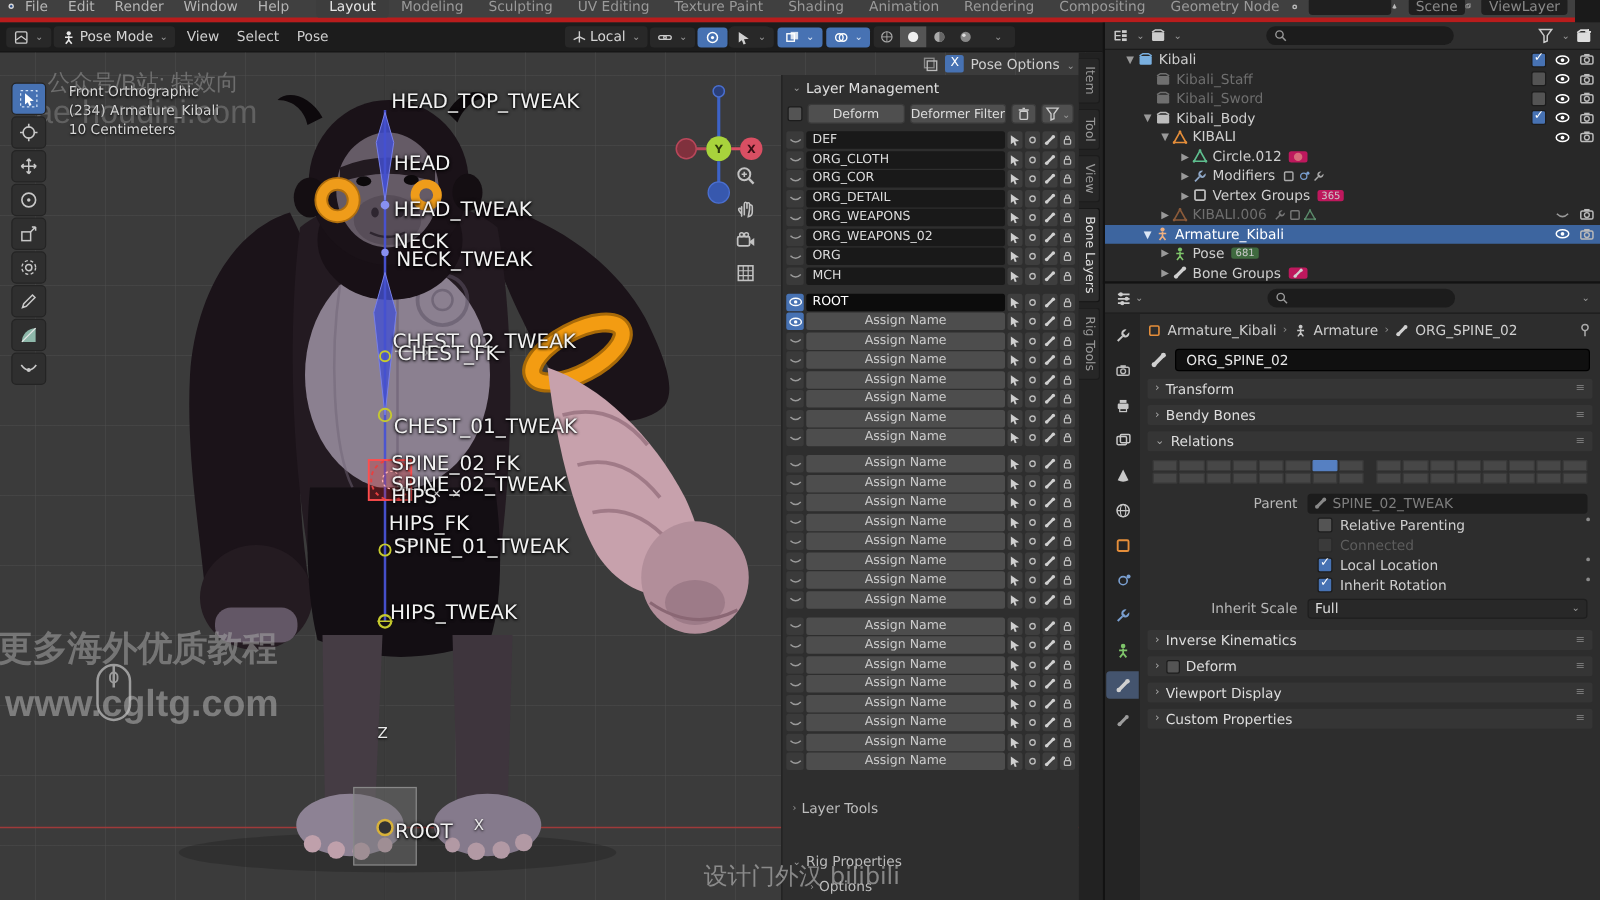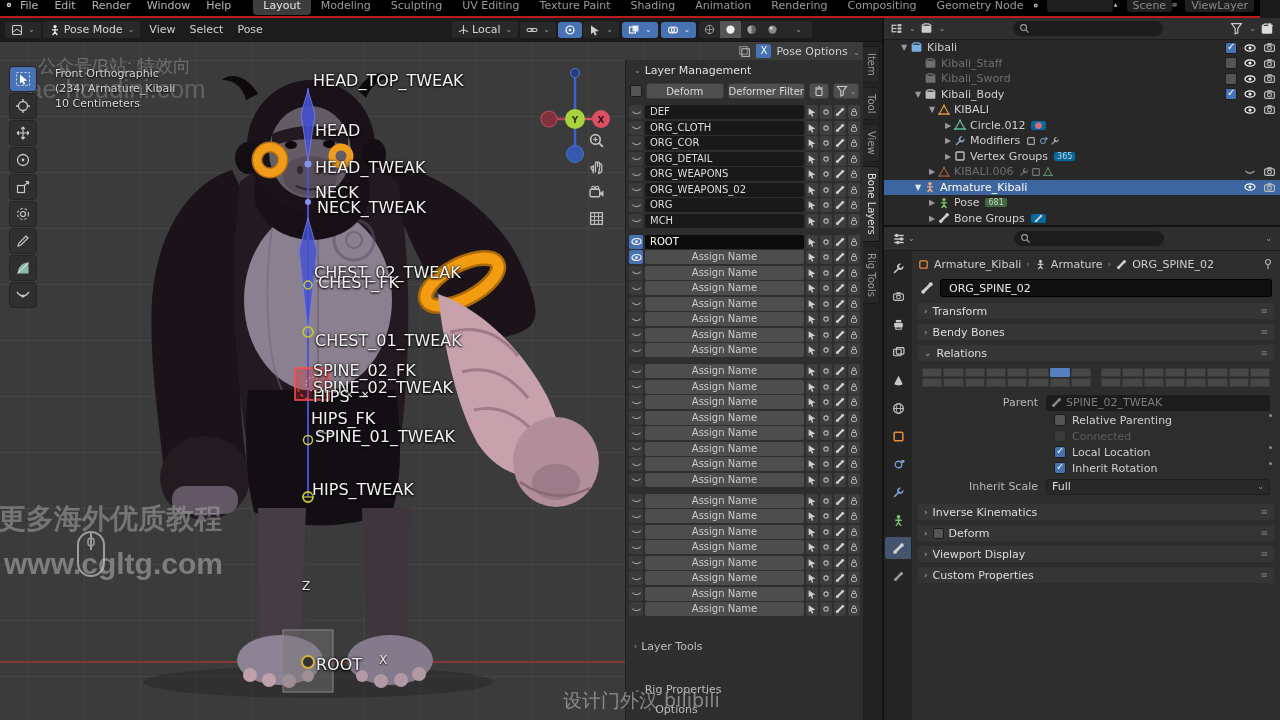--- a/index.html
+++ b/index.html
@@ -2,21 +2,21 @@
 <html><head>
 <meta charset="utf-8">
 <style>
   *{margin:0;padding:0;box-sizing:border-box}
   html,body{width:1280px;height:720px;overflow:hidden;background:#1a1a1a;
     font-family:"DejaVu Sans",sans-serif;font-size:11px;color:#c8c8c8}
   svg.ic{display:block}
   .crt{font-size:8px;color:#999;margin-left:2px}
 
   
-  #topbar{position:absolute;left:0;top:0;width:1260px;height:18px;background:#000000;border-bottom:2px solid #b91c1c;overflow:hidden}
+  #topbar{position:absolute;left:0;top:0;width:1260px;height:18px;background:#404040;border-bottom:4px solid #b91c1c;overflow:hidden}
   #topbar .inner{display:flex;align-items:center;height:26px;margin-top:-8px;padding:0 6px;white-space:nowrap}
   #topbar .menu{padding:0 8px;color:#b5b5b5}
   #topbar .ws{margin-left:14px;display:flex}
   #topbar .ws span{padding:3px 10px;color:#9a9a9a;border-radius:4px}
   #topbar .ws span.active{background:#3d3d3d;color:#e5e5e5}
   #topbar .rfield{background:#1f1f1f;border-radius:3px;height:14px;margin-left:8px;display:flex;align-items:center;padding:0 6px;color:#8a8a8a}
   #topbar .sp{flex:1}
 
   
   #vh{position:absolute;left:0;top:18px;width:882px;height:24px;background:#1c1c1c;border-bottom:1px solid #141414;display:flex;align-items:center;padding:0 5px;gap:2px}
@@ -92,21 +92,21 @@
   #outliner{position:absolute;left:882px;top:18px;width:398px;height:207px;background:#282828;border-left:2px solid #121212;z-index:6}
   #ol-head{height:22px;background:#2e2e2e;border-bottom:1px solid #1b1b1b;display:flex;align-items:center;gap:4px;padding:0 6px}
   .search{flex:1;max-width:150px;height:15px;background:#1c1c1c;border-radius:8px;display:flex;align-items:center;padding:0 6px;gap:4px;margin:0 auto}
   .orow{display:flex;align-items:center;height:15.5px;padding-right:4px;position:relative}
   .orow .tw{width:12px;text-align:center;font-size:8px;color:#999;flex:none}
   .orow .olabel{margin-left:4px;color:#cfcfcf}
   .orow.grey .olabel{color:#6f6f6f}
   .orow.sel{background:#3d659f}
   .orow.sel .olabel{color:#fff}
   .oright{position:absolute;right:4px;display:flex;gap:7px;align-items:center}
-  .badge{background:#0369a1;border-radius:2px;font-size:8px;color:#ccc;padding:0 3px;margin-left:6px;display:flex;align-items:center;gap:2px}
+  .badge{background:#be185d;border-radius:2px;font-size:8px;color:#ccc;padding:0 3px;margin-left:6px;display:flex;align-items:center;gap:2px}
   .minis{display:flex;gap:2px;margin-left:6px}
 
   
   #props{position:absolute;left:882px;top:225px;width:398px;height:495px;background:#2d2d2d;border-left:2px solid #121212;border-top:2px solid #121212;z-index:6}
   #pr-head{height:24px;background:#2e2e2e;border-bottom:1px solid #1b1b1b;display:flex;align-items:center;padding:0 8px}
   #ptabs{position:absolute;left:0;top:24px;width:28px;bottom:0;background:#242424;display:flex;flex-direction:column;align-items:center;padding-top:6px;gap:6px}
   .ptab{width:26px;height:22px;display:flex;align-items:center;justify-content:center;border-radius:3px 0 0 3px}
   .ptab.active{background:#44546e}
   #pcontent{margin-left:28px;padding:4px 6px 0 6px;position:relative}
   .bcrumb{display:flex;align-items:center;gap:5px;height:18px;color:#cfcfcf}

